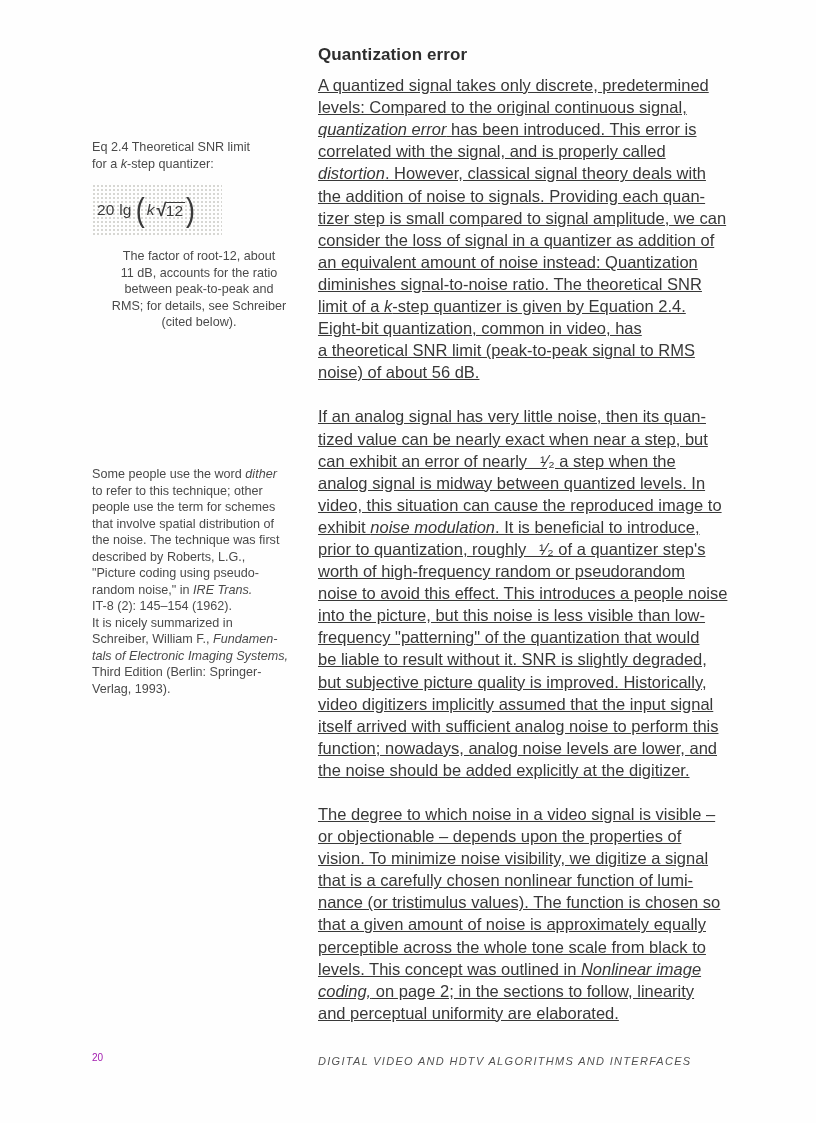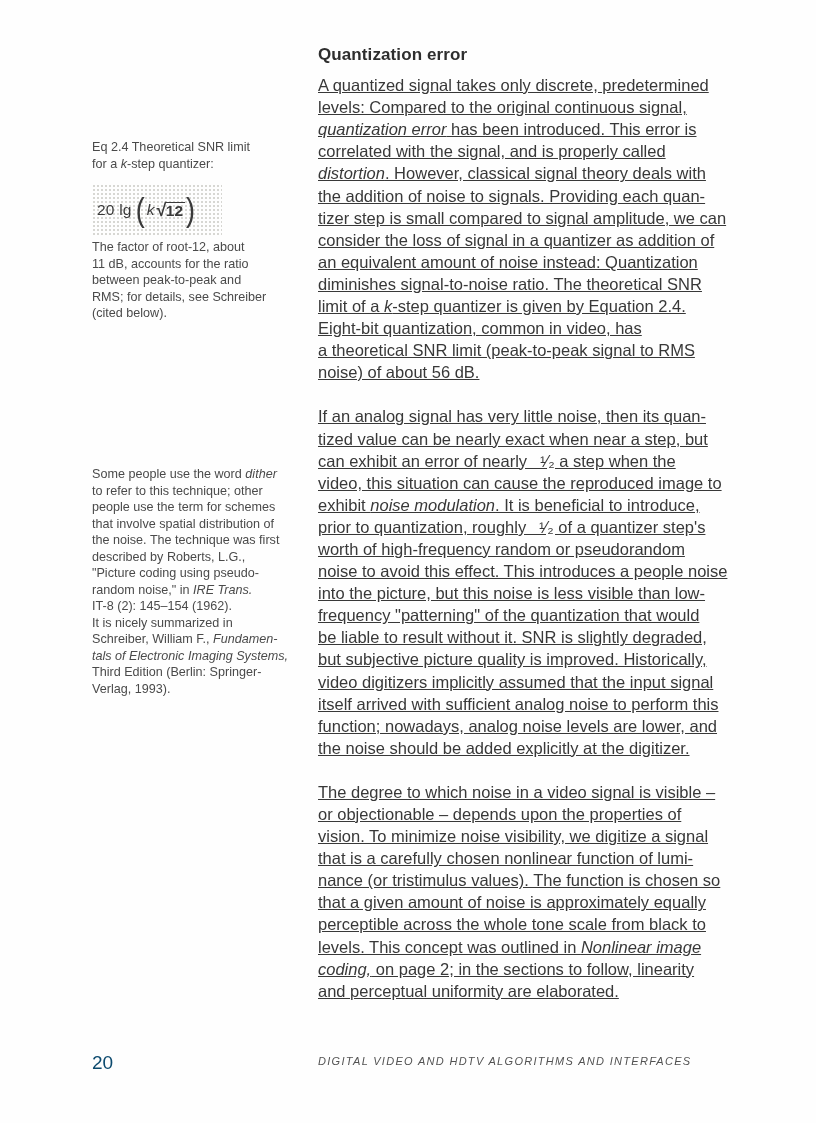--- a/index.html
+++ b/index.html
@@ -33,41 +33,41 @@
   .eq .paren {
     display: inline-block; font-size: 27px; line-height: 1;
     transform: scaleY(1.25); transform-origin: center;
     color: #3a3a3a; font-weight: 400; padding: 0 1px;
   }
   .eq .var { font-style: italic; margin: 0 2px 0 1px; }
   .eq .sqrt { display: inline-flex; align-items: flex-start; }
   .eq .rad-sym { font-size: 18px; line-height: 17px; font-weight: bold; }
   .eq .radicand {
     border-top: 1.6px solid #3a3a3a; margin-left: -1.5px;
-    padding: 0 2px 0 1px; line-height: 16px; font-weight: bold;
+    padding: 0 2px 0 1px; line-height: 16px; font-weight: normal;
   }
-  .note-body { margin-top: 3px; }
+  .note-body { margin-top: 12px; text-align: center; }
 
   
   .main-col {
     position: absolute; left: 318px; top: 44px; width: 424px;
     font-size: 16.5px; line-height: 22.1px; color: #383838;
   }
   .main-col .heading {
     font-size: 17px; font-weight: bold; color: #2e2e2e;
     margin-bottom: 8px; letter-spacing: 0.1px;
   }
   .para { margin-bottom: 22px; text-decoration: underline; }
   .line { white-space: nowrap; }
   em { font-style: italic; }
 
   
   .footer-pagenum {
     position: absolute; left: 92px; top: 1052px;
-    font-size: 19px; color: #0c4a6e;
+    font-size: 10px; color: #a21caf;
   }
   .footer-title {
     position: absolute; left: 318px; top: 1055px;
     font-size: 11px; letter-spacing: 1.3px; color: #525252;
     white-space: nowrap;
     font-style: italic;
   }
 </style>
 </head>
 <body>
@@ -134,20 +134,21 @@
         <div class="line"><span>diminishes signal-to-noise ratio. The theoretical SNR</span></div>
         <div class="line"><span>limit of a </span><em>k</em><span>-step quantizer is given by Equation 2.4.</span></div>
         <div class="line"><span>Eight-bit quantization, common in video, has</span></div>
         <div class="line"><span>a theoretical SNR limit (peak-to-peak signal to RMS</span></div>
         <div class="line"><span>noise) of about 56 dB.</span></div>
       </div>
     <div class="para">
         <div class="line"><span>If an analog signal has very little noise, then its quan-</span></div>
         <div class="line"><span>tized value can be nearly exact when near a step, but</span></div>
         <div class="line"><span>can exhibit an error of nearly  ¹⁄₂ a step when the</span></div>
+        <div class="line"><span>analog signal is midway between quantized levels. In</span></div>
         <div class="line"><span>video, this situation can cause the reproduced image to</span></div>
         <div class="line"><span>exhibit </span><em>noise modulation</em><span>. It is beneficial to introduce,</span></div>
         <div class="line"><span>prior to quantization, roughly  ¹⁄₂ of a quantizer step's</span></div>
         <div class="line"><span>worth of high-frequency random or pseudorandom</span></div>
         <div class="line"><span>noise to avoid this effect. This introduces a people noise</span></div>
         <div class="line"><span>into the picture, but this noise is less visible than low-</span></div>
         <div class="line"><span>frequency "patterning" of the quantization that would</span></div>
         <div class="line"><span>be liable to result without it. SNR is slightly degraded,</span></div>
         <div class="line"><span>but subjective picture quality is improved. Historically,</span></div>
         <div class="line"><span>video digitizers implicitly assumed that the input signal</span></div>

